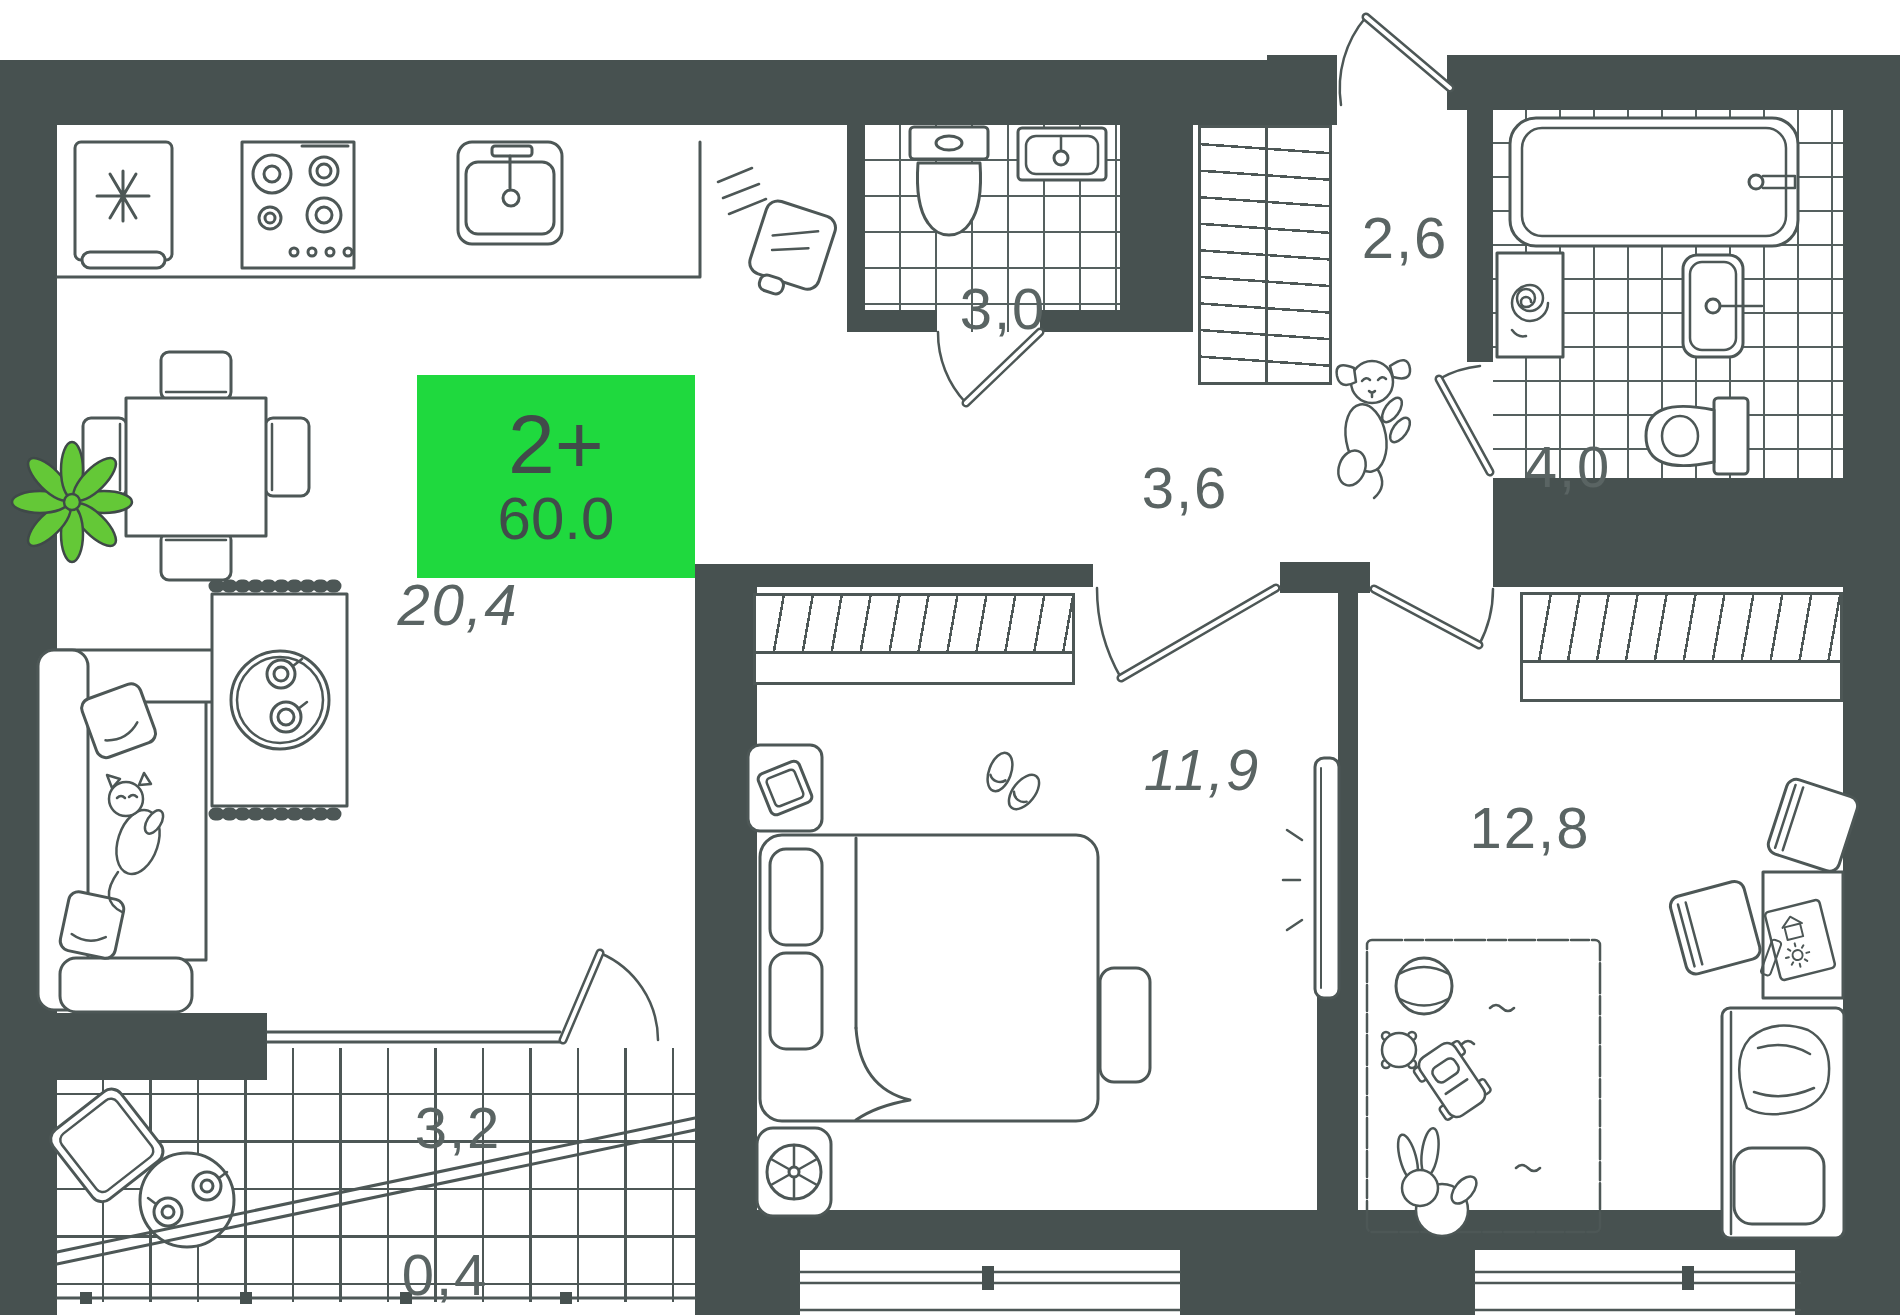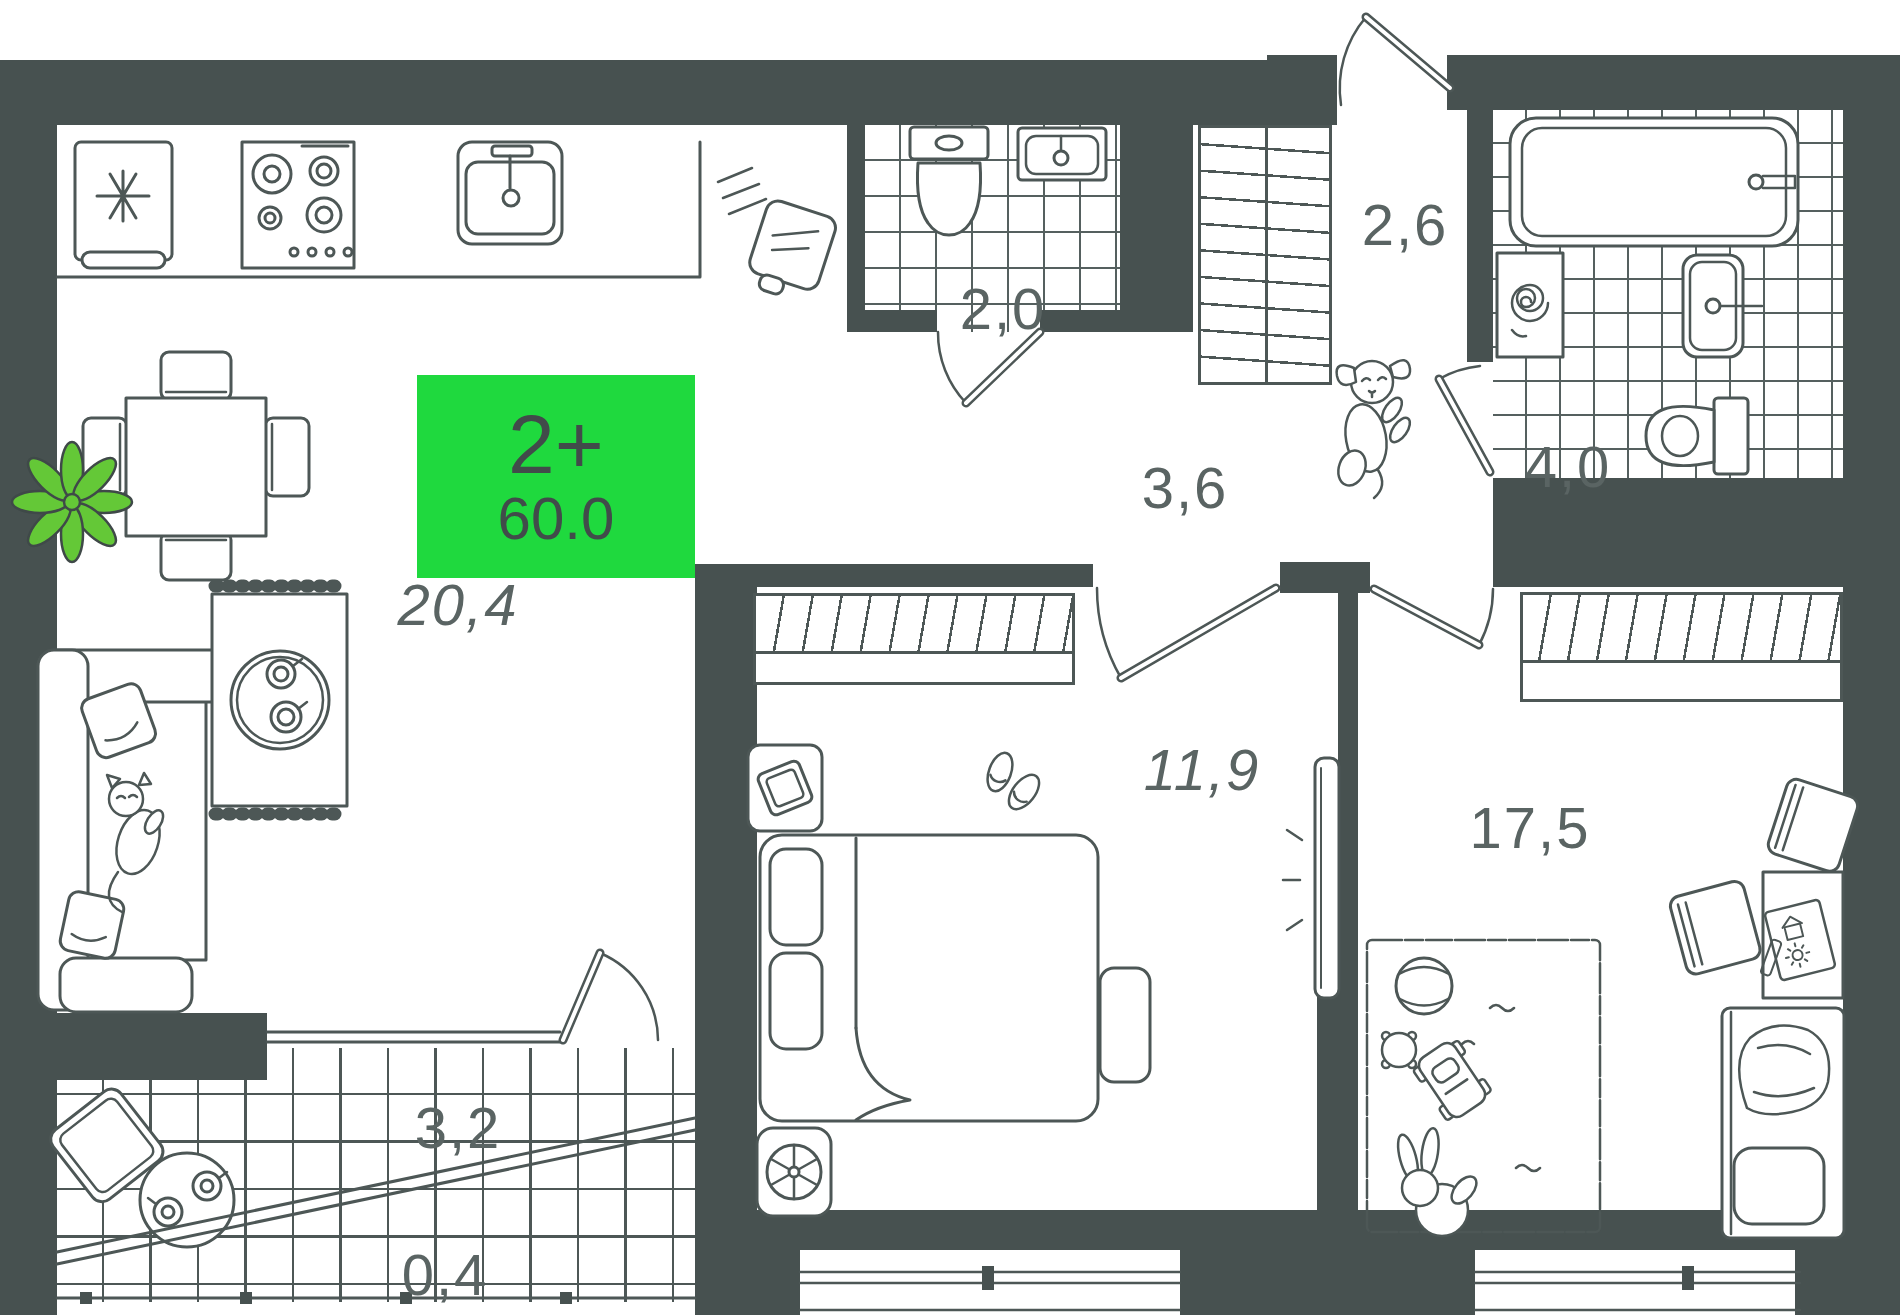--- a/index.html
+++ b/index.html
@@ -384,26 +384,26 @@
       <path d="M1374,589 L1479,645" stroke-width="4" stroke="#fff"></path>
     </g>
     <g>
       <path d="M658,1040 A95,95 0 0 0 600,953" stroke-width="2.5"></path>
       <path d="M563,1040 L600,953" stroke-width="9"></path>
       <path d="M563,1040 L600,953" stroke-width="4" stroke="#fff"></path>
     </g>
   </svg>
 
   <div class="area-label" style="left:458px;top:604px;font-style:italic;">20,4</div>
-  <div class="area-label" style="left:1003px;top:308px;">2,0</div>
-  <div class="area-label" style="left:1405px;top:224px;">2,6</div>
+  <div class="area-label" style="left:1003px;top:308px;">3,0</div>
+  <div class="area-label" style="left:1405px;top:237px;">2,6</div>
   <div class="area-label" style="left:1185px;top:487px;">3,6</div>
   <div class="area-label" style="left:1568px;top:446px;margin-top:20px;">4,0</div>
   <div class="area-label" style="left:1202px;top:769px;font-style:italic;">11,9</div>
-  <div class="area-label" style="left:1530px;top:827px;">17,5</div>
+  <div class="area-label" style="left:1530px;top:827px;">12,8</div>
   <div class="area-label" style="left:458px;top:1127px;">3,2</div>
   <div class="area-label" style="left:445px;top:1274px;">0,4</div>
 
   <div class="badge">
     <div class="rooms">2+</div>
     <div class="area">60.0</div>
   </div>
 
 </div>
 

